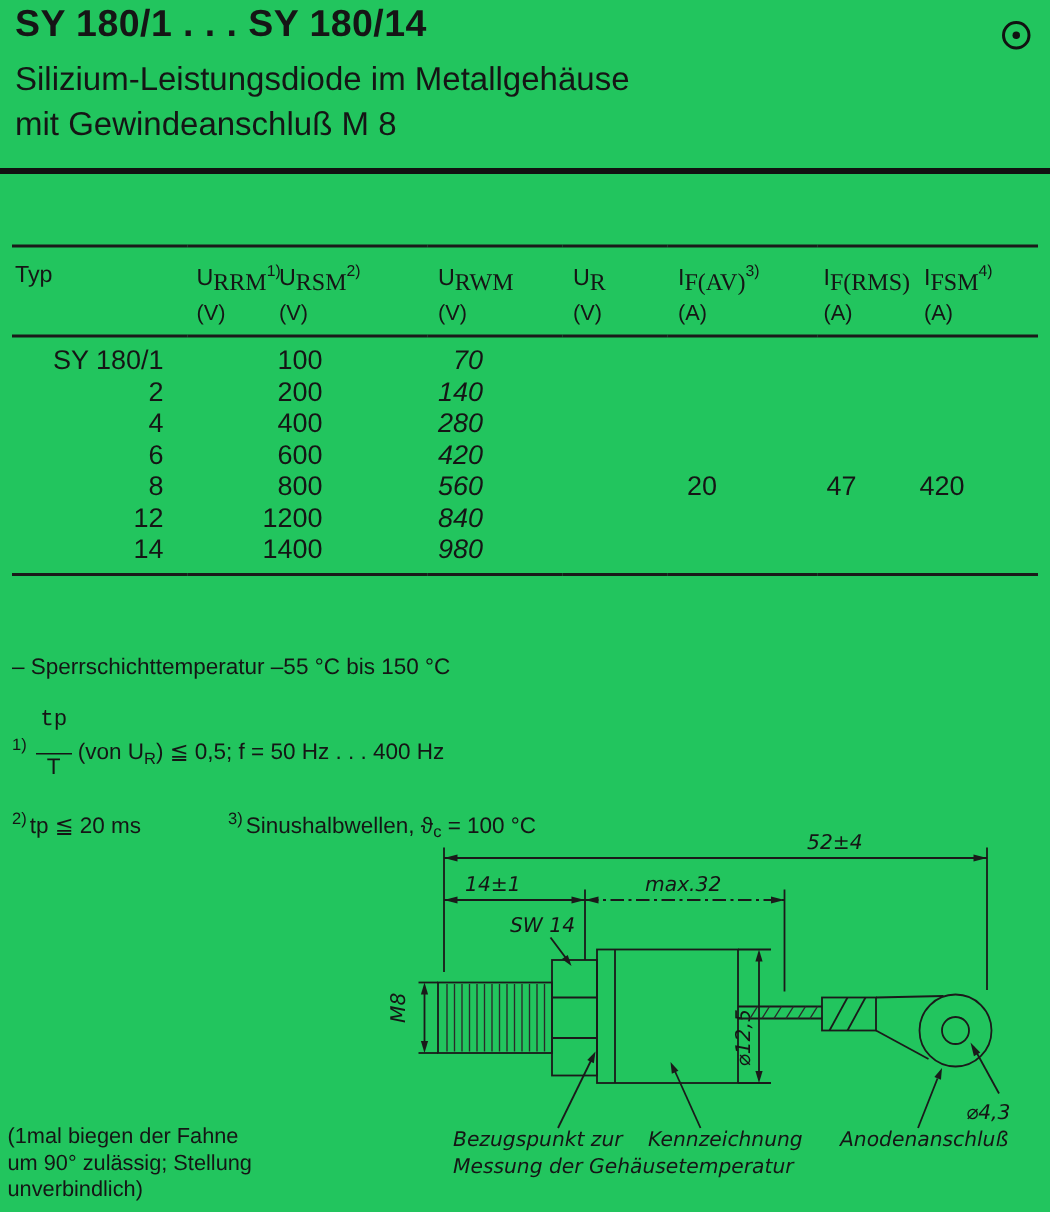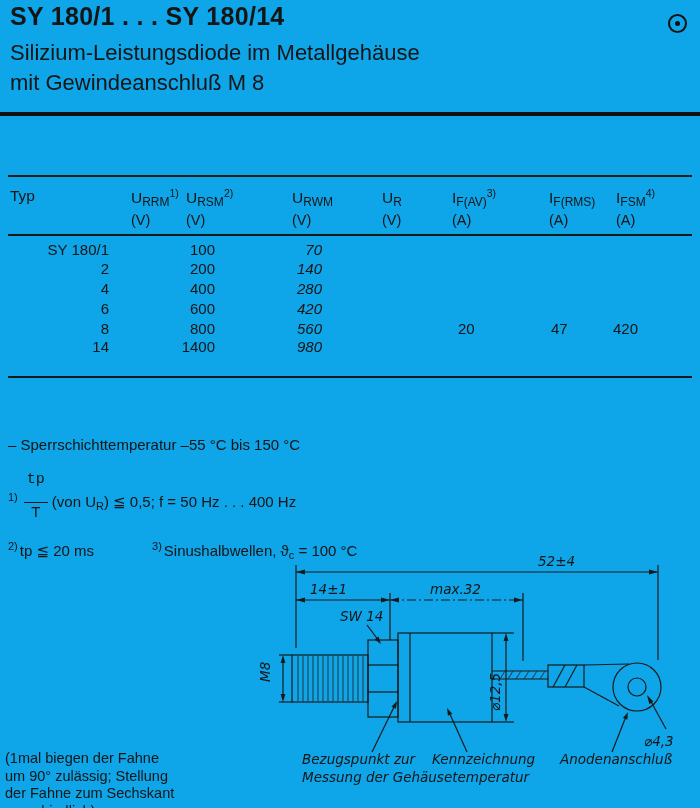--- a/index.html
+++ b/index.html
@@ -1,36 +1,36 @@
 <!DOCTYPE html>
 <html><head>
 <meta charset="utf-8">
 <style>
   html,body{margin:0;padding:0;background:#e8e7e3;}
-  .page{position:relative;width:700px;height:808px;background:#0ea5e9;color:#151515;
+  .page{position:relative;width:700px;height:808px;background:#22c55e;color:#151515;
         font-family:"Liberation Sans","DejaVu Sans",sans-serif;overflow:hidden;}
   
   h1{position:absolute;left:10px;top:2px;margin:0;font-size:25px;font-weight:bold;letter-spacing:.3px;}
   .mark{position:absolute;left:668px;top:14px;width:15px;height:15px;border:2px solid #111;border-radius:50%;}
   .mark .dot{position:absolute;left:5px;top:5px;width:5px;height:5px;background:#111;border-radius:50%;}
   .sub{position:absolute;left:10px;top:38px;font-size:22px;line-height:30px;}
   .rule{position:absolute;left:0;top:112px;width:700px;height:4px;background:#111;}
   
   .dtable{position:absolute;left:8px;top:163px;width:684px;border-collapse:collapse;table-layout:fixed;
-          border-top:2px solid #1a1a1a;border-bottom:2px solid #1a1a1a;margin-top:12px;}
+          border-top:2px solid #1a1a1a;border-bottom:2px solid #1a1a1a;}
   .dtable th{vertical-align:top;text-align:left;font-weight:normal;padding:10px 0 6px 0;
              border-bottom:2px solid #1a1a1a;white-space:nowrap;overflow:visible;font-size:15.5px;}
   .dtable th .sym{display:block;}
   .dtable th .unit{display:block;font-size:14.5px;margin-top:3px;}
-  .dtable sub{font-size:12px;vertical-align:-3px;}
+  .dtable sub{font-size:16px;vertical-align:-3px;font-family:Liberation Serif, serif;}
   .dtable sup{font-size:10.5px;vertical-align:6px;}
-  .dtable td{font-size:15px;padding:0;white-space:nowrap;}
+  .dtable td{font-size:18px;padding:0;white-space:nowrap;}
   .dtable tbody tr{height:20px;}
   .dtable tbody tr:first-child td{padding-top:5px;}
-  .dtable tbody tr:last-child td{padding-bottom:21px;}
+  .dtable tbody tr:last-child td{padding-bottom:5px;}
   th.h-typ{padding-left:2px;}
   th.c2{padding-left:6px;} th.c3{padding-left:6px;} th.c4{padding-left:7px;} th.c5{padding-left:7px;}
   th.c6{padding-left:7px;} th.c7{padding-left:4px;} th.c8{padding-left:6px;}
   td.typ{text-align:right;padding-right:16px;}
   td.vr{text-align:right;padding-right:70px;}
   td.vw{text-align:right;padding-right:123px;font-style:italic;}
   td.fa{padding-left:13px;} td.fr{padding-left:6px;} td.fs{padding-left:3px;}
   
   .notes{position:absolute;left:8px;top:418px;font-size:15px;}
   .nline{margin-bottom:9px;line-height:22px;margin-top:16px;}
@@ -145,20 +145,28 @@
         </tr>
       <tr>
           <td class="typ">8</td>
           <td class="vr" colspan="2">800</td>
           <td class="vw" colspan="2">560</td>
           <td class="fa">20</td>
           <td class="fr">47</td>
           <td class="fs">420</td>
         </tr>
       <tr>
+          <td class="typ">12</td>
+          <td class="vr" colspan="2">1200</td>
+          <td class="vw" colspan="2">840</td>
+          <td class="fa"></td>
+          <td class="fr"></td>
+          <td class="fs"></td>
+        </tr>
+      <tr>
           <td class="typ">14</td>
           <td class="vr" colspan="2">1400</td>
           <td class="vw" colspan="2">980</td>
           <td class="fa"></td>
           <td class="fr"></td>
           <td class="fs"></td>
         </tr>
     </tbody>
   </table>
 
@@ -279,17 +287,16 @@
     <g>
       <text x="560" y="216">Anodenanschluß</text>
       <line x1="612" y1="204" x2="625" y2="171"></line>
       <polygon points="628,164 627.3,171.8 622.9,170"></polygon>
     </g>
   </svg>
 
   <div class="fnote">
     <div>(1mal biegen der Fahne</div>
     <div>um 90° zulässig; Stellung</div>
-    <div>der Fahne zum Sechskant</div>
     <div>unverbindlich)</div>
   </div>
 
 </div>
 
 </body></html>

